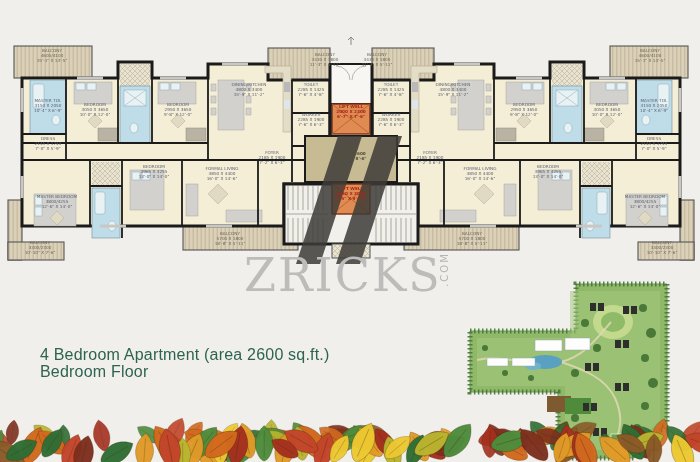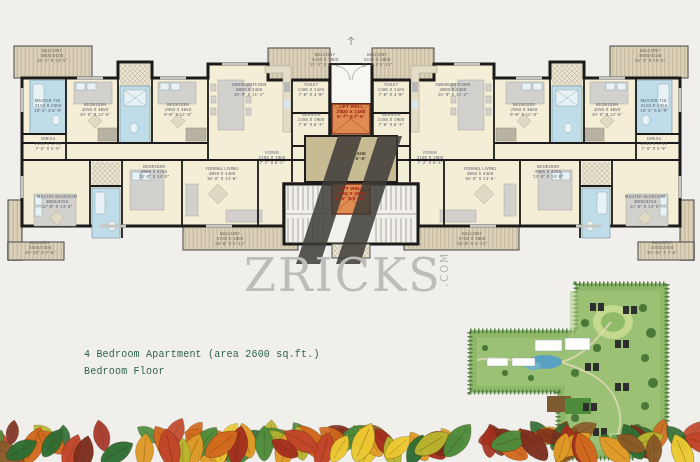--- a/index.html
+++ b/index.html
@@ -7,21 +7,21 @@
         background:var(--c-pageBg,#f1efec);font-family:"Liberation Sans",sans-serif;}
   svg{display:block;}
   .plan{position:absolute;left:0;top:36px;z-index:1;}
   .siteplan{position:absolute;left:465px;top:278px;z-index:2;}
   .leaves{position:absolute;left:0;top:410px;z-index:3;}
   .logo-wrap{position:absolute;left:244px;top:252px;z-index:5;color:var(--c-watermarkGray,#bdbcba);}
   .logo-brand{font-family:"DejaVu Serif",serif;font-size:46px;letter-spacing:2px;line-height:1;margin-top:8px;}
   .logo-suffix{position:absolute;right:-20px;top:12px;font-family:"DejaVu Sans",sans-serif;
                font-size:10px;letter-spacing:2px;transform:rotate(-90deg);color:#b5b5b5;}
   .caption{position:absolute;left:40px;top:346px;z-index:4;color:var(--c-captionGreen,#2d6350);
-           font-family:Liberation Mono, monospace;font-size:10px;line-height:17px;letter-spacing:.2px;margin-left:44px;}
+           font-family:Liberation Sans, sans-serif;font-size:16px;line-height:17px;letter-spacing:.2px;}
   
   .rl{font-family:"DejaVu Sans",sans-serif;font-size:4.2px;fill:var(--c-labelText,#5b6170);text-anchor:middle;}
   .bal{fill:var(--c-balconyText,#6e6757);}
   .red{fill:var(--c-liftText,#a5281b);font-weight:bold;}
   .lob{fill:#55503c;font-weight:bold;}
   .w{stroke:var(--c-wall,#1b1b1b);stroke-width:1.8;fill:none;}
   .ow{stroke:var(--c-wall,#1b1b1b);stroke-width:3;fill:var(--c-planCream,#f5eed7);}
   .cw{stroke:var(--c-wall,#1b1b1b);stroke-width:3;fill:none;}
   .blue{fill:var(--c-bath,#bedde9);stroke:#6e8d99;stroke-width:.6;}
   .fur{fill:var(--c-furniture,#d2d1cd);stroke:var(--c-furnitureLine,#a8a6a0);stroke-width:.5;}

